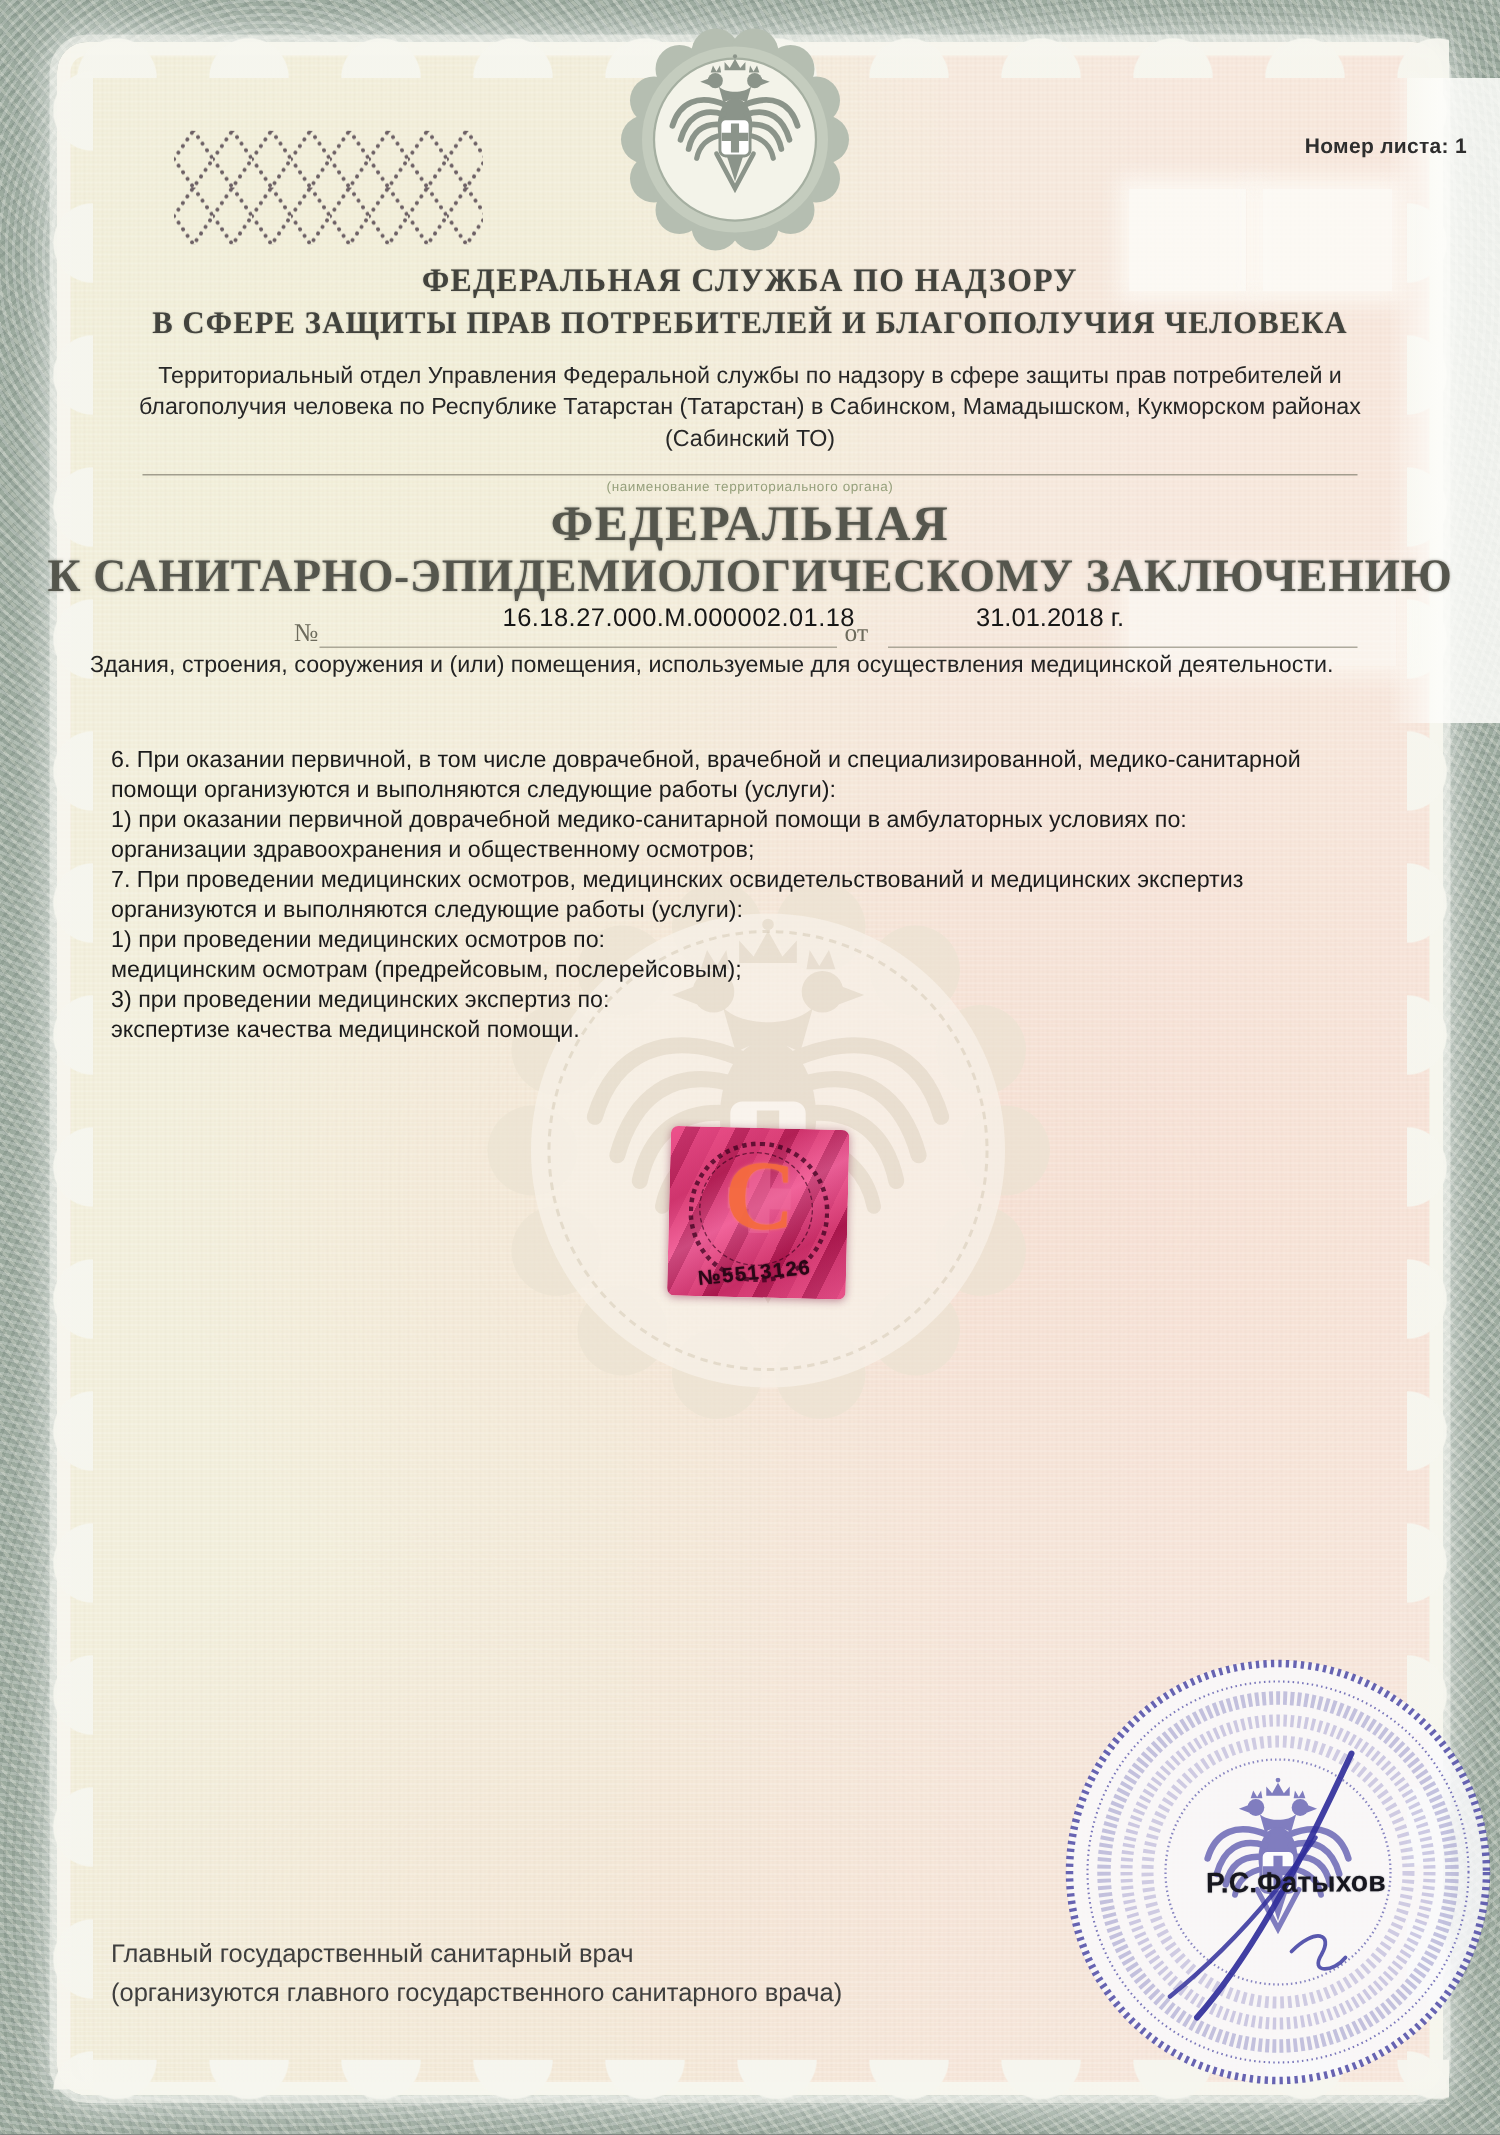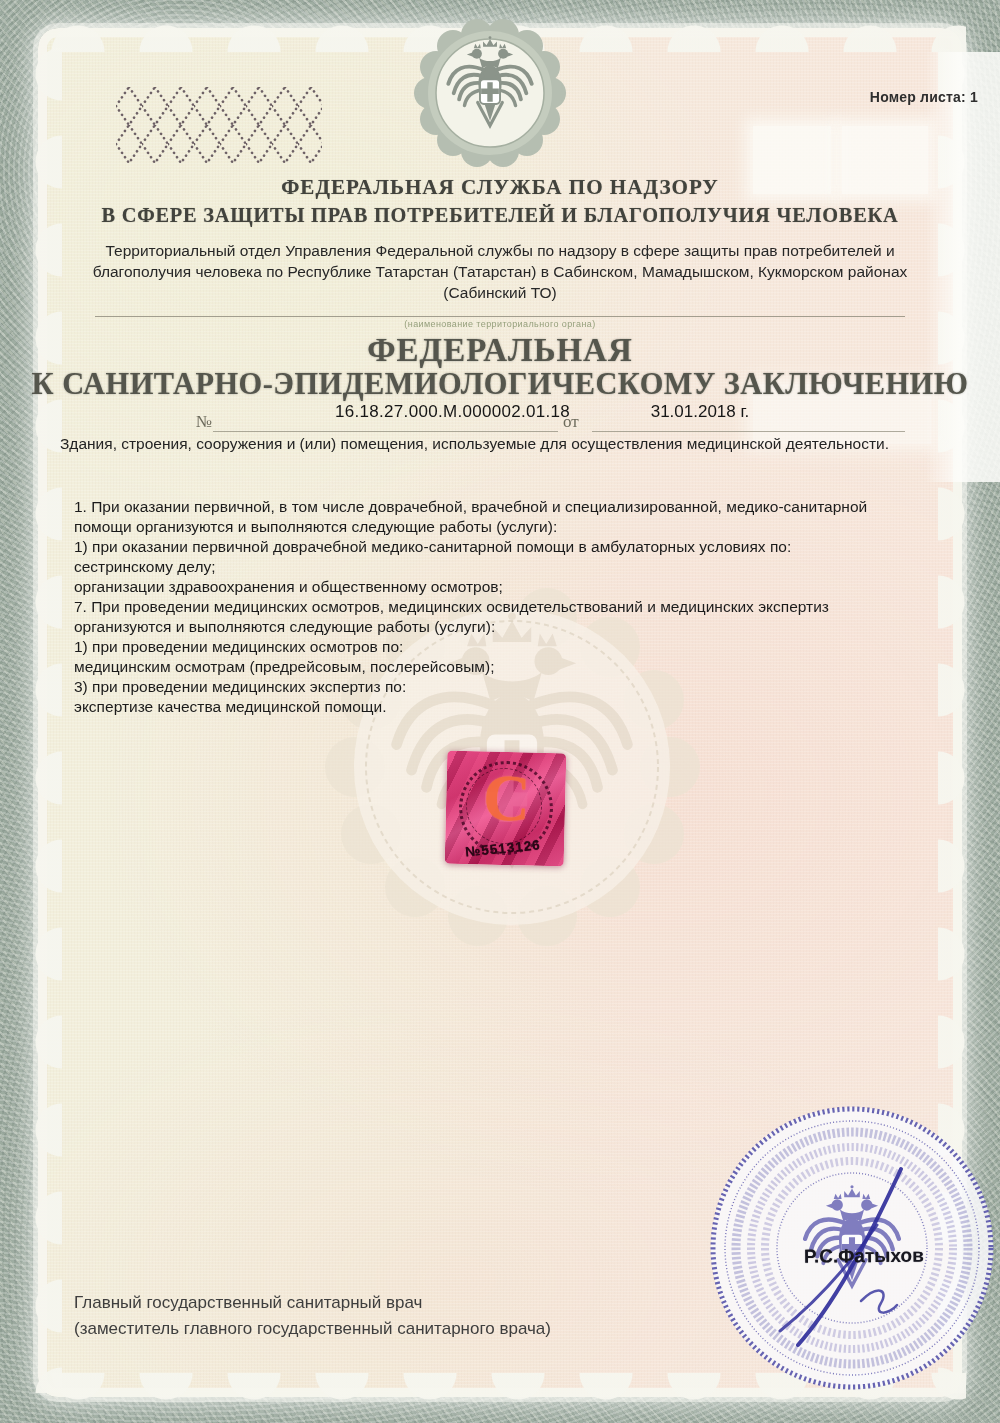--- a/index.html
+++ b/index.html
@@ -222,24 +222,23 @@
   <div class="t2">К САНИТАРНО-ЭПИДЕМИОЛОГИЧЕСКОМУ ЗАКЛЮЧЕНИЮ</div>
   <div class="no-label">№</div>
   <div class="no-value">16.18.27.000.М.000002.01.18</div>
   <div class="ot-label">от</div>
   <div class="date-value">31.01.2018 г.</div>
   <div class="uline uline-a"></div>
   <div class="uline uline-b"></div>
   <div class="subject">Здания, строения, сооружения и (или) помещения, используемые для осуществления медицинской деятельности.</div>
 
   <div class="bodytext">
-      <div class="bline">1. При оказании первичной, в том числе доврачебной, врачебной и специализированной, медико-санитарной</div>
+      <div class="bline">6. При оказании первичной, в том числе доврачебной, врачебной и специализированной, медико-санитарной</div>
       <div class="bline">помощи организуются и выполняются следующие работы (услуги):</div>
       <div class="bline">1) при оказании первичной доврачебной медико-санитарной помощи в амбулаторных условиях по:</div>
-      <div class="bline">сестринскому делу;</div>
       <div class="bline">организации здравоохранения и общественному осмотров;</div>
       <div class="bline">7. При проведении медицинских осмотров, медицинских освидетельствований и медицинских экспертиз</div>
       <div class="bline">организуются и выполняются следующие работы (услуги):</div>
       <div class="bline">1) при проведении медицинских осмотров по:</div>
       <div class="bline">медицинским осмотрам (предрейсовым, послерейсовым);</div>
       <div class="bline">3) при проведении медицинских экспертиз по:</div>
       <div class="bline">экспертизе качества медицинской помощи.</div>
     </div>
 
   <div class="holo">
@@ -247,21 +246,21 @@
       <path d="M19,0 h14 v14 h14 v14 h-14 v16 h-14 v-16 h-14 v-14 h14 Z" fill="#ef6f9f" opacity=".9"></path>
     </svg>
     <div class="holo-ring"></div>
     <div class="holo-ring2"></div>
     <div class="holo-core">Ϲ</div>
     <div class="holo-num">№5513126</div>
   </div>
 
   <div class="role">
     <div>Главный государственный санитарный врач</div>
-    <div>(заместитель главного государственный санитарного врача)</div>
+    <div>(организуются главного государственного санитарного врача)</div>
   </div>
 
   <svg class="stamp" viewBox="0 0 298 298">
     <circle cx="149" cy="149" r="141" fill="rgba(249,249,252,.85)"></circle>
     <circle cx="149" cy="149" r="139" fill="none" stroke="#5653aa" stroke-width="5" stroke-dasharray="2.2 2.8" opacity=".9"></circle>
     <circle cx="149" cy="149" r="127" fill="none" stroke="#5653aa" stroke-width="1.4" stroke-dasharray="1 2.2" opacity=".8"></circle>
     <circle cx="149" cy="149" r="116" fill="none" stroke="#6c68b4" stroke-width="9" stroke-dasharray="2.6 2.1" opacity=".38"></circle>
     <circle cx="149" cy="149" r="101" fill="none" stroke="#6c68b4" stroke-width="8" stroke-dasharray="2.3 2.4" opacity=".32"></circle>
     <circle cx="149" cy="149" r="87" fill="none" stroke="#6c68b4" stroke-width="8" stroke-dasharray="2.5 2.6" opacity=".3"></circle>
     <circle cx="149" cy="149" r="75" fill="none" stroke="#5653aa" stroke-width="1.5" stroke-dasharray="1 2" opacity=".7"></circle>

